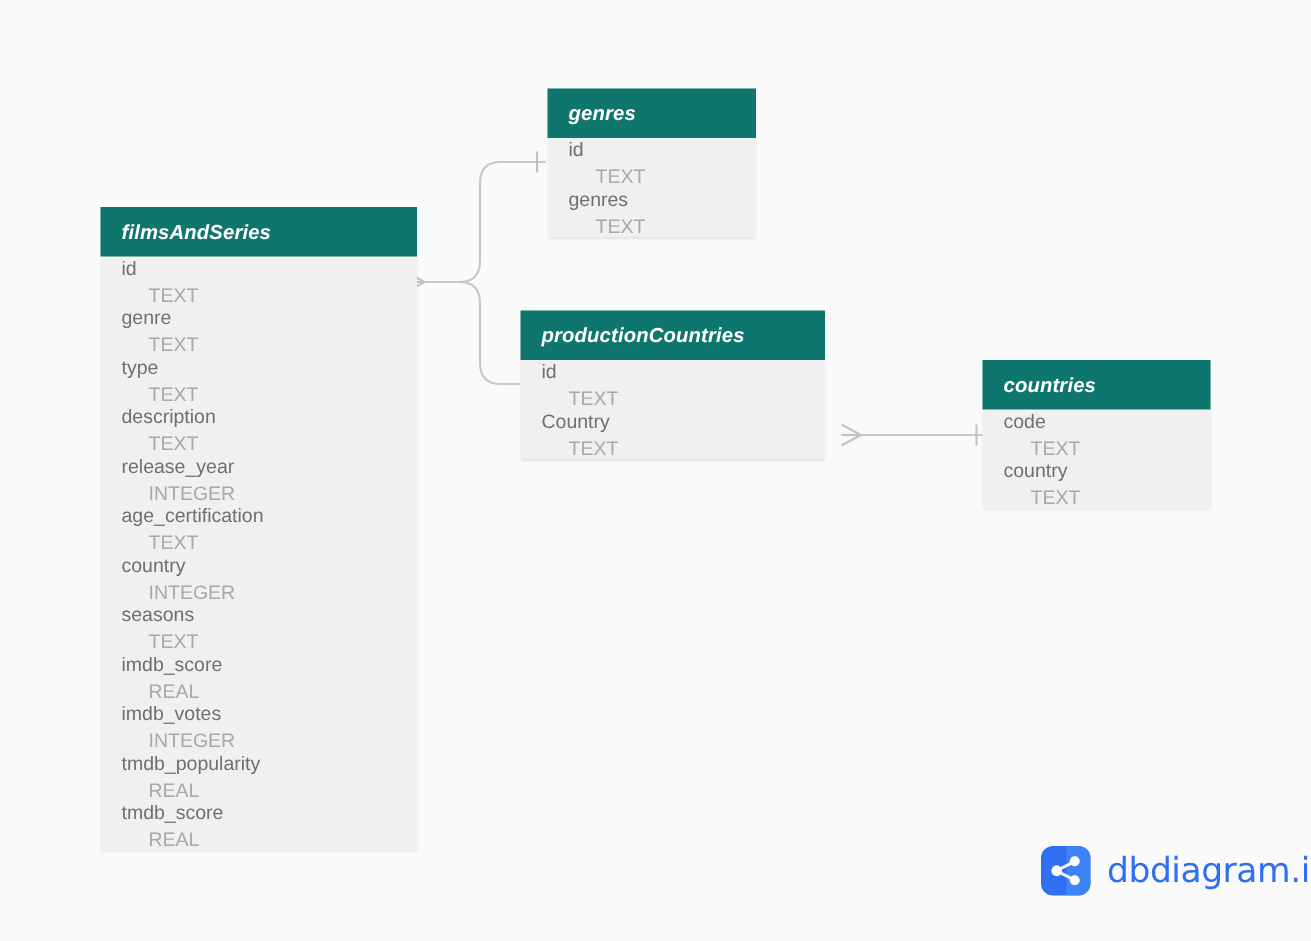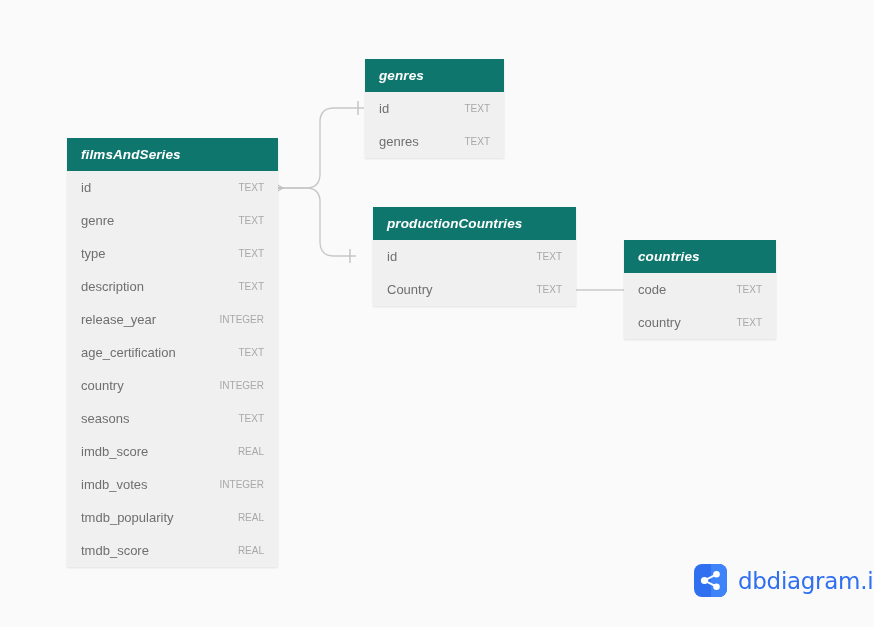--- a/index.html
+++ b/index.html
@@ -51,45 +51,46 @@
     padding: 0 14px;
     height: 33px;
     line-height: 33px;
     white-space: nowrap;
     overflow: hidden;
     font-style: italic;
   }
 
   .field-row {
     display: flex;
-    align-items: center;
+    align-items: flex-start;
     justify-content: space-between;
     height: 33px;
     padding: 0 14px;
     box-sizing: border-box;
+    flex-direction: column;
   }
 
   .field-name {
     font-size: 13px;
     color: #6f6f6f;
     white-space: nowrap;
   }
 
   .field-type {
-    font-size: 10px;
+    font-size: 13px;
     color: #a8a8a8;
     white-space: nowrap;
     margin-left: 18px;
   }
 
   
   #card-filmsAndSeries { left: 67px; top: 138px; width: 211px; }
   #card-genres         { left: 365px; top: 59px;  width: 139px; }
-  #card-productionCountries { left: 373px; top: 207px; width: 203px; }
-  #card-countries      { left: 624px; top: 240px; width: 152px; }
+  #card-productionCountries { left: 347px; top: 207px; width: 203px; }
+  #card-countries      { left: 655px; top: 240px; width: 152px; }
 
   
   #brand {
     position: absolute;
     left: 694px;
     top: 564px;
     display: flex;
     align-items: center;
     z-index: 3;
   }

